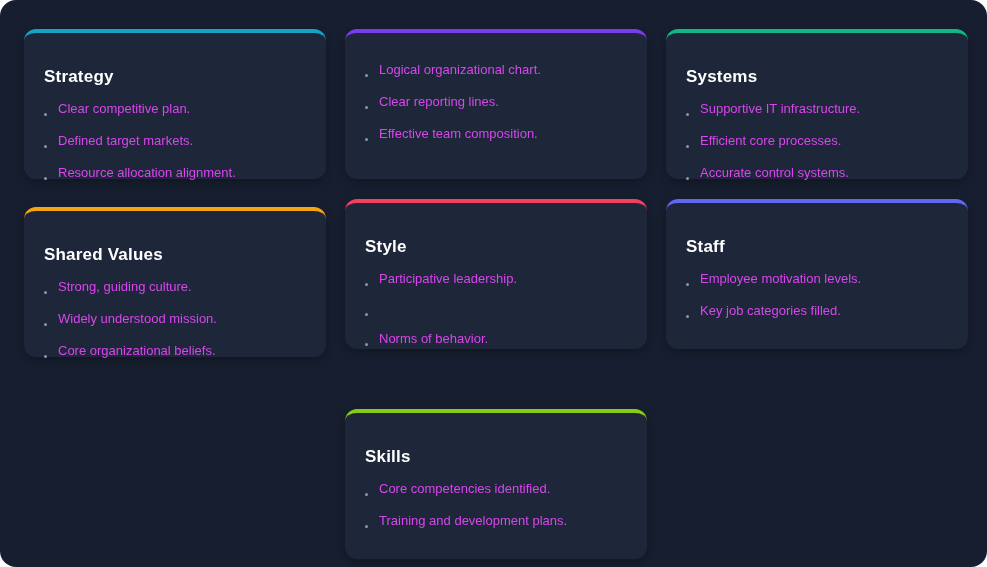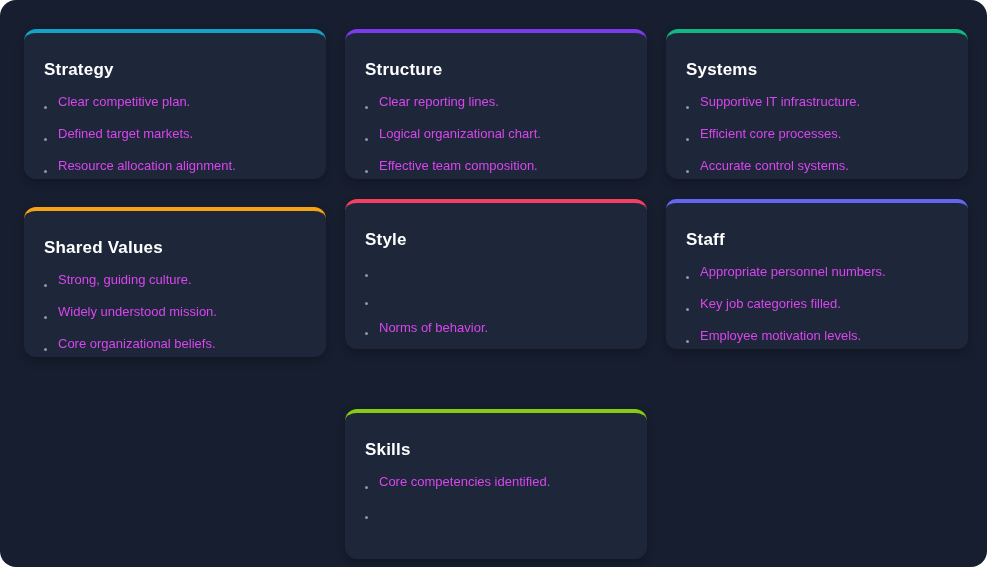--- a/index.html
+++ b/index.html
@@ -11,21 +11,21 @@
     grid-template-columns:repeat(3, 1fr);
     column-gap:19px;
     row-gap:20px;
     padding:29px 19px 0 24px;
   }
   .card{
     background:#1e2639;
     border-top:4px solid #999;
     border-radius:12px;
     height:150px; 
-    padding:8px 20px;
+    padding:15px 20px;
     box-sizing:border-box;
     box-shadow:0 4px 10px rgba(0,0,0,0.25);
   }
   .card-title{
     margin:19px 0 0 0;
     font-size:17px;
     line-height:20px;
     font-weight:700;
     color:#ffffff;
     letter-spacing:.2px;
@@ -72,30 +72,29 @@
   </li>
 
   <li class="card-item">
     <span class="dot"></span>
     <span class="item-text">Resource allocation alignment.</span>
   </li>
 </ul>
   </section>
 
   <section class="card" style="border-top-color: rgb(124, 58, 237);">
-    <h2 class="card-title">Structure</h2>
     <ul class="card-list">
   <li class="card-item">
     <span class="dot"></span>
-    <span class="item-text">Clear reporting lines.</span>
+    <span class="item-text">Logical organizational chart.</span>
   </li>
 
   <li class="card-item">
     <span class="dot"></span>
-    <span class="item-text">Logical organizational chart.</span>
+    <span class="item-text">Clear reporting lines.</span>
   </li>
 
   <li class="card-item">
     <span class="dot"></span>
     <span class="item-text">Effective team composition.</span>
   </li>
 </ul>
   </section>
 
   <section class="card" style="border-top-color: rgb(16, 185, 129);">
@@ -136,62 +135,60 @@
     <span class="item-text">Core organizational beliefs.</span>
   </li>
 </ul>
   </section>
 
   <section class="card" style="border-top-color: rgb(244, 63, 94);">
     <h2 class="card-title">Style</h2>
     <ul class="card-list">
   <li class="card-item">
     <span class="dot"></span>
+    <span class="item-text">Participative leadership.</span>
   </li>
 
   <li class="card-item">
     <span class="dot"></span>
   </li>
 
   <li class="card-item">
     <span class="dot"></span>
     <span class="item-text">Norms of behavior.</span>
   </li>
 </ul>
   </section>
 
-  <section class="card" style="border-top-color: rgb(99, 102, 241); border-radius: 10px;">
+  <section class="card" style="border-top-color: rgb(99, 102, 241);">
     <h2 class="card-title">Staff</h2>
     <ul class="card-list">
+
   <li class="card-item">
     <span class="dot"></span>
-    <span class="item-text">Appropriate personnel numbers.</span>
+    <span class="item-text">Employee motivation levels.</span>
   </li>
 
   <li class="card-item">
     <span class="dot"></span>
     <span class="item-text">Key job categories filled.</span>
-  </li>
-
-  <li class="card-item">
-    <span class="dot"></span>
-    <span class="item-text">Employee motivation levels.</span>
   </li>
 </ul>
   </section>
 
   <section class="card skills-slot" style="border-top-color: rgb(132, 204, 22); margin-top: 32px;">
     <h2 class="card-title">Skills</h2>
     <ul class="card-list">
   <li class="card-item">
     <span class="dot"></span>
     <span class="item-text">Core competencies identified.</span>
   </li>
 
 
   <li class="card-item">
     <span class="dot"></span>
+    <span class="item-text">Training and development plans.</span>
   </li>
 </ul>
   </section>
 </main>
   </div>
 </div>
 
 </body></html>

